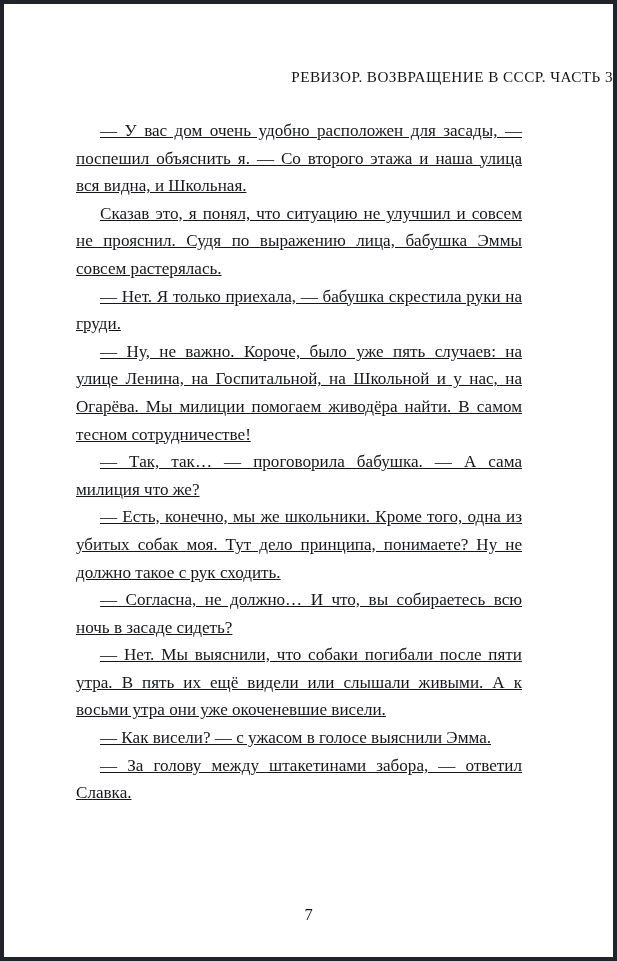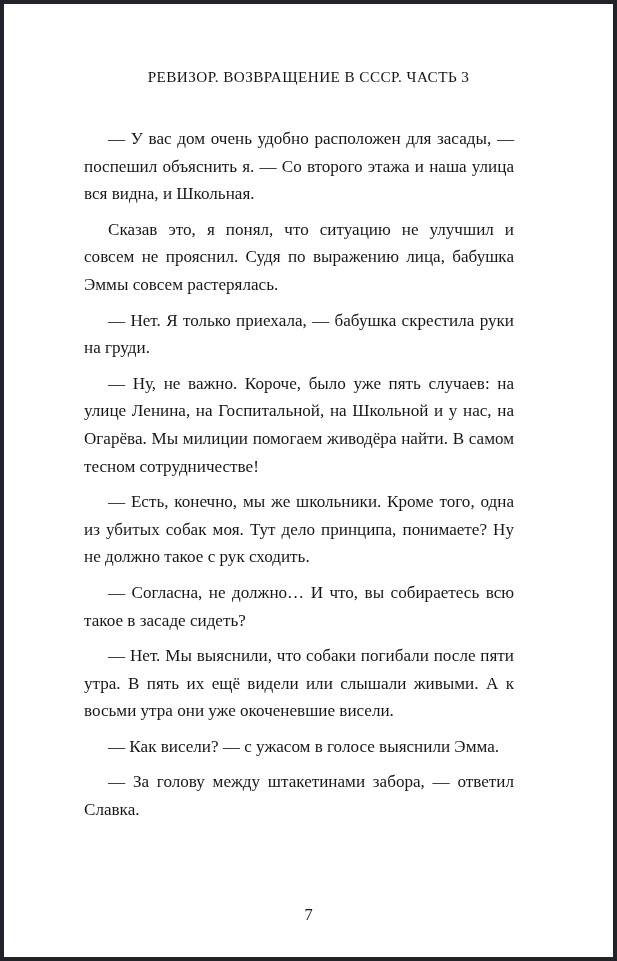--- a/index.html
+++ b/index.html
@@ -24,43 +24,44 @@
     top: 0;
     right: 0;
     bottom: 0;
     padding: 0;
   }
   .running-head {
     position: absolute;
     left: 0;
     right: 0;
     top: 64px;
-    text-align: center;
+    text-align: right;
     font-family: "Liberation Serif", "DejaVu Serif", serif;
     font-size: 15.2px;
     letter-spacing: 0.45px;
     color: #14151a;
     white-space: nowrap;
   }
   .text-block {
     position: absolute;
     left: 72px;
     top: 113px;
     width: 446px;
     font-size: 17.1px;
     line-height: 27.6px;
     text-align: justify;
     text-justify: inter-word;
     hyphens: manual;
     color: #16171b;
   }
   .para {
-    margin: 8px;
+    margin: 0;
     text-indent: 24px;
     text-align: justify;
+    text-decoration: underline;
   }
   .para:last-of-type {
     text-align: justify;
   }
   .folio {
     position: absolute;
     left: 0;
     right: 0;
     top: 901px;
     text-align: center;
@@ -74,22 +75,23 @@
 <div id="page">
   <div id="page-inner">
 
     <div class="running-head">РЕВИЗОР. ВОЗВРАЩЕНИЕ В СССР. ЧАСТЬ 3</div>
 
     <div class="text-block">
       <p class="para">— У вас дом очень удобно расположен для засады, — поспешил объяснить я. — Со второго этажа и наша улица вся видна, и Школьная.</p>
       <p class="para">Сказав это, я понял, что ситуацию не улучшил и совсем не прояснил. Судя по выражению лица, бабушка Эммы совсем растерялась.</p>
       <p class="para">— Нет. Я только приехала, — бабушка скрестила руки на груди.</p>
       <p class="para">— Ну, не важно. Короче, было уже пять случаев: на улице Ленина, на Госпитальной, на Школьной и у нас, на Огарёва. Мы милиции помогаем живодёра найти. В самом тесном сотрудничестве!</p>
+      <p class="para">— Так, так… — проговорила бабушка. — А сама милиция что же?</p>
       <p class="para">— Есть, конечно, мы же школьники. Кроме того, одна из убитых собак моя. Тут дело принципа, понимаете? Ну не должно такое с рук сходить.</p>
-      <p class="para">— Согласна, не должно… И что, вы собираетесь всю такое в засаде сидеть?</p>
+      <p class="para">— Согласна, не должно… И что, вы собираетесь всю ночь в засаде сидеть?</p>
       <p class="para">— Нет. Мы выяснили, что собаки погибали после пяти утра. В пять их ещё видели или слышали живыми. А к восьми утра они уже окоченевшие висели.</p>
       <p class="para">— Как висели? — с ужасом в голосе выяснили Эмма.</p>
       <p class="para">— За голову между штакетинами забора, — ответил Славка.</p>
     </div>
 
     <div class="folio">7</div>
 
   </div>
 </div>
 

